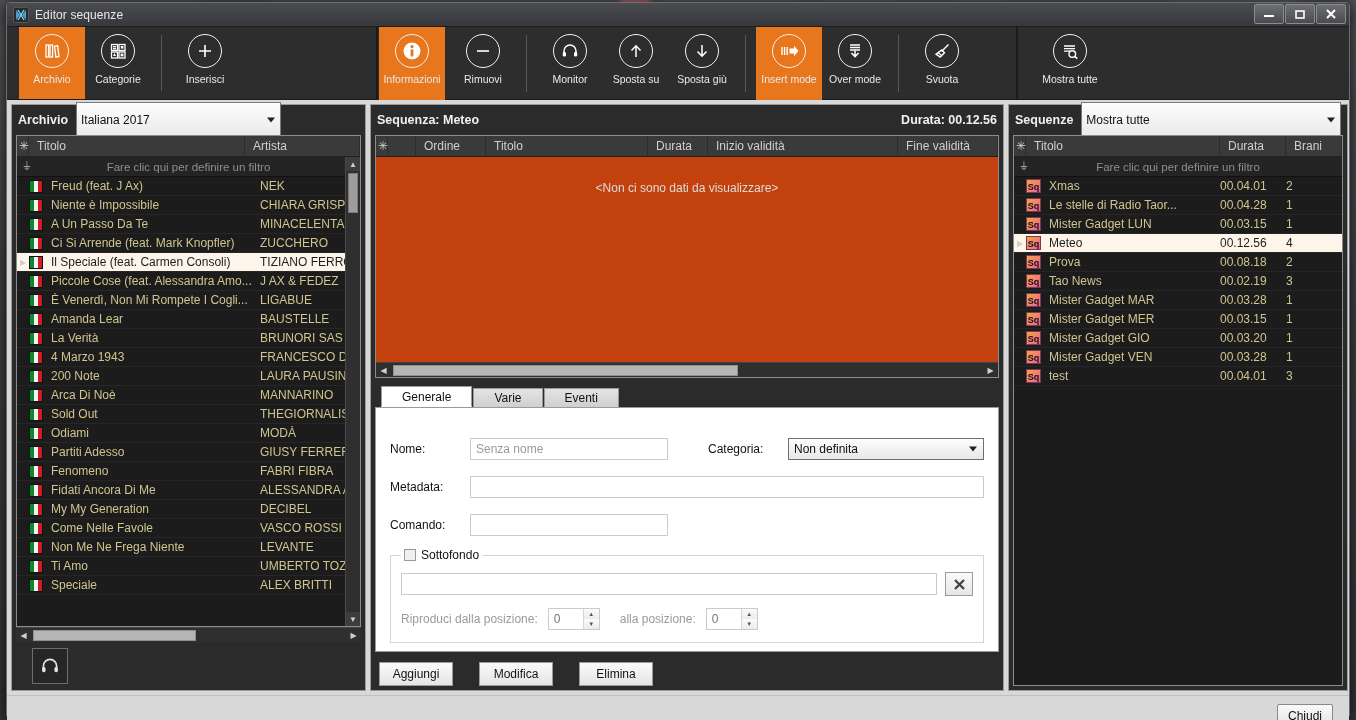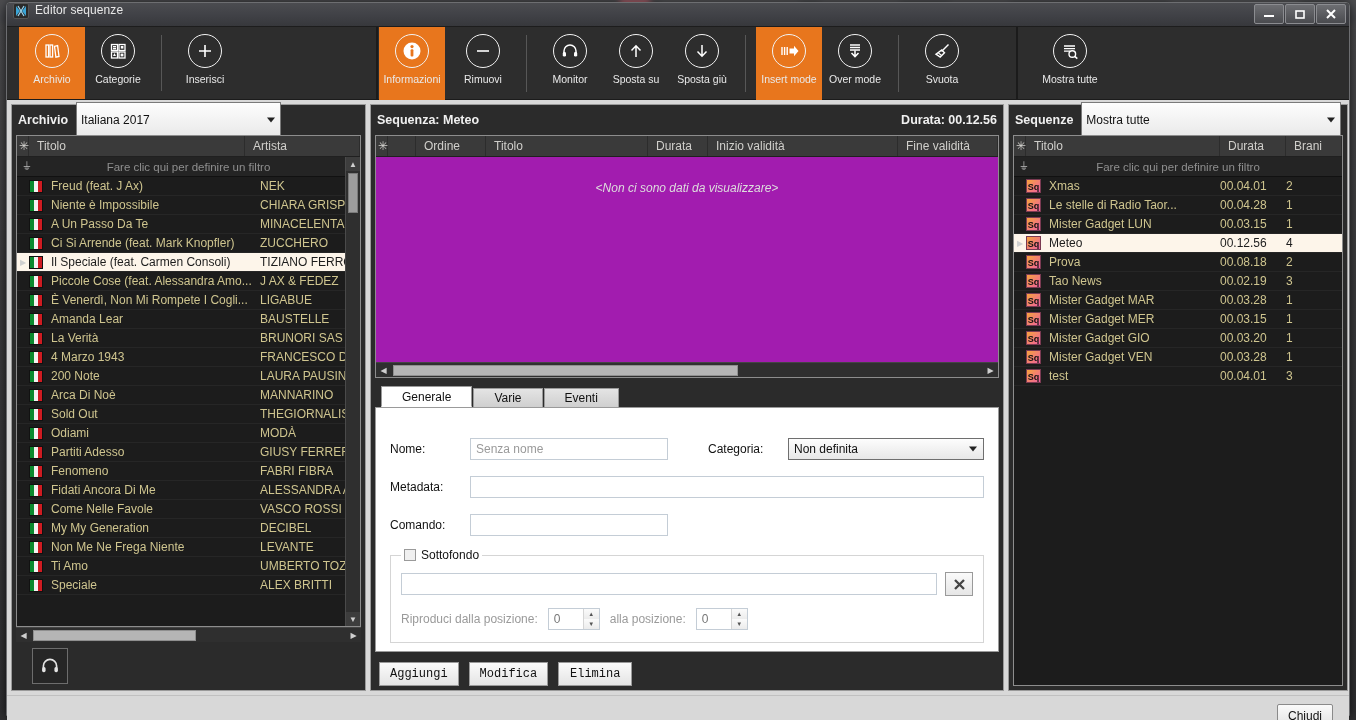--- a/index.html
+++ b/index.html
@@ -34,21 +34,21 @@
     border:1px solid #6d6e71;
     border-radius:4px 4px 0 0;
     box-shadow: 0 0 10px rgba(0,0,0,.7);
     display:flex; flex-direction:column;
   }
   
   #titlebar {
     height:24px; flex:0 0 24px; position:relative;
     background: linear-gradient(180deg,#4b4c50 0%,#414247 50%,#37383c 100%);
     border-radius:3px 3px 0 0;
-    display:flex; padding-left:6px;
+    display:flex; align-items:center; padding-left:6px;
     border-bottom:1px solid #1d1d1d;
   }
   #titlebar .tico {
     width:16px;height:16px;margin-right:6px;position:relative;
     background:#2a2a2a;border:1px solid #555; border-radius:2px;
     display:flex;align-items:center;justify-content:center;
   }
   #titlebar .tico svg { display:block; }
   #titlebar .ttext { color:#e8e8e8; font-size:12px; letter-spacing:.1px; }
   #wbtns { position:absolute; right:3px; top:1px; display:flex; }
@@ -150,21 +150,21 @@
   .leftfoot { height:48px; display:flex; align-items:center; padding-left:20px;}
   .monbtn {
     width:36px;height:36px;background:#262626;border:1px solid #6d6d6d;
     display:flex;align-items:center;justify-content:center;
   }
 
   
   .cgrid-wrap { margin:0 4px; border:1px solid #8d8d8d; background:#1c1c1c;
                 height:243px; display:flex; flex-direction:column; position:relative;}
   .cempty { flex:1; color:#ddd; font-size:12px; display:flex; justify-content:center;
-            padding-top:24px; background:#a21caf;font-style:italic;}
+            padding-top:24px; background:#c2410c;}
 
   
   .formzone { margin:8px 4px 4px 4px; flex:1; display:flex; flex-direction:column; }
   .tabs { display:flex; align-items:flex-end; height:21px; padding-left:6px;}
   .tab { height:19px; padding:0 20px; font-size:12px; color:#111;
          background:linear-gradient(180deg,#e4e4e4,#cfcfcf); border:1px solid #9a9a9a;
          border-bottom:none; display:flex;align-items:center; margin-right:1px;}
   .tab.active { height:21px; background:#fff; border-bottom:1px solid #fff; }
   .tabbody { flex:1; background:#fff; border:1px solid #9a9a9a; padding:14px 14px 8px 14px;
              position:relative;}
@@ -187,21 +187,21 @@
           border:1px solid #9a9a9a; display:flex;align-items:center;justify-content:center;
           font-size:13px;color:#333;font-weight:bold;}
   .spin { height:22px; width:52px; border:1px solid #c4cdd6; background:#fff;
           display:flex; align-items:center; padding-left:5px; font-size:12px; color:#777;
           position:relative;}
   .spin .btns { position:absolute; right:0; top:0; bottom:0; width:16px;
                 display:flex;flex-direction:column;border-left:1px solid #d5d5d5;}
   .spin .btns span { flex:1; background:linear-gradient(180deg,#fbfbfb,#ececec);
                      display:flex;align-items:center;justify-content:center;font-size:6px;color:#555;}
   .gray { color:#9a9a9a; }
-  .btnrow { display:flex; gap:10px; padding:10px 4px 0 4px;font-family:Liberation Mono, monospace;}
+  .btnrow { display:flex; gap:26px; padding:10px 4px 0 4px;}
   .pbtn { min-width:74px; height:24px; padding:0 10px;
           background:linear-gradient(180deg,#fbfbfb,#e4e4e4);
           border:1px solid #9a9a9a; font-size:12px; color:#111;
           display:flex;align-items:center;justify-content:center;}
 
   
   .sqico { width:15px;height:14px;flex:0 0 15px;margin-right:8px;
            background:linear-gradient(135deg,#f6a43c,#ef5fa0);
            color:#111; font-size:9px; font-weight:bold; line-height:14px; text-align:center;
            border:1px solid #7a3a52;}
@@ -516,28 +516,28 @@
             </div>
             <div class="grow">
               <span class="marker"></span>
               <span class="flag"></span>
               <span class="ttl">Fidati Ancora Di Me</span>
               <span class="art">ALESSANDRA AM</span>
             </div>
             <div class="grow">
               <span class="marker"></span>
               <span class="flag"></span>
+              <span class="ttl">My My Generation</span>
+              <span class="art">DECIBEL</span>
+            </div>
+            <div class="grow">
+              <span class="marker"></span>
+              <span class="flag"></span>
               <span class="ttl">Come Nelle Favole</span>
               <span class="art">VASCO ROSSI</span>
-            </div>
-            <div class="grow">
-              <span class="marker"></span>
-              <span class="flag"></span>
-              <span class="ttl">My My Generation</span>
-              <span class="art">DECIBEL</span>
             </div>
             <div class="grow">
               <span class="marker"></span>
               <span class="flag"></span>
               <span class="ttl">Non Me Ne Frega Niente</span>
               <span class="art">LEVANTE</span>
             </div>
             <div class="grow">
               <span class="marker"></span>
               <span class="flag"></span>
@@ -641,21 +641,21 @@
             </div>
             <div style="display:flex; align-items:center; gap:10px; margin-top:12px;">
               <span class="flabel gray">Riproduci dalla posizione:</span>
               <div class="spin">
                 <span>0</span>
                 <div class="btns">
                     <span>▲</span>
                     <span>▼</span>
                   </div>
               </div>
-              <span class="flabel gray" style="">alla posizione:</span>
+              <span class="flabel gray" style="margin-left:10px">alla posizione:</span>
               <div class="spin">
                 <span>0</span>
                 <div class="btns">
                     <span>▲</span>
                     <span>▼</span>
                   </div>
               </div>
             </div>
           </fieldset>
         </div>

